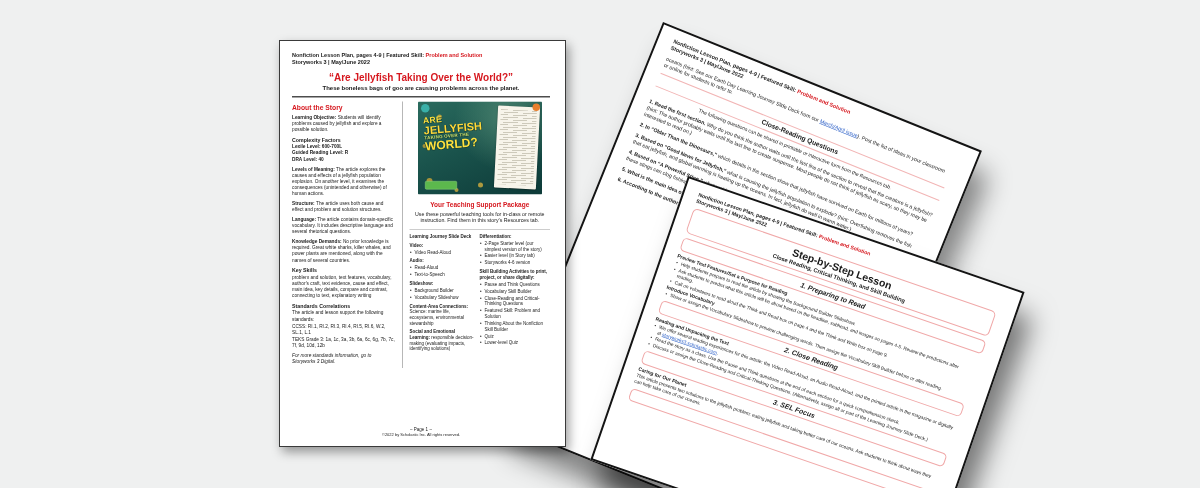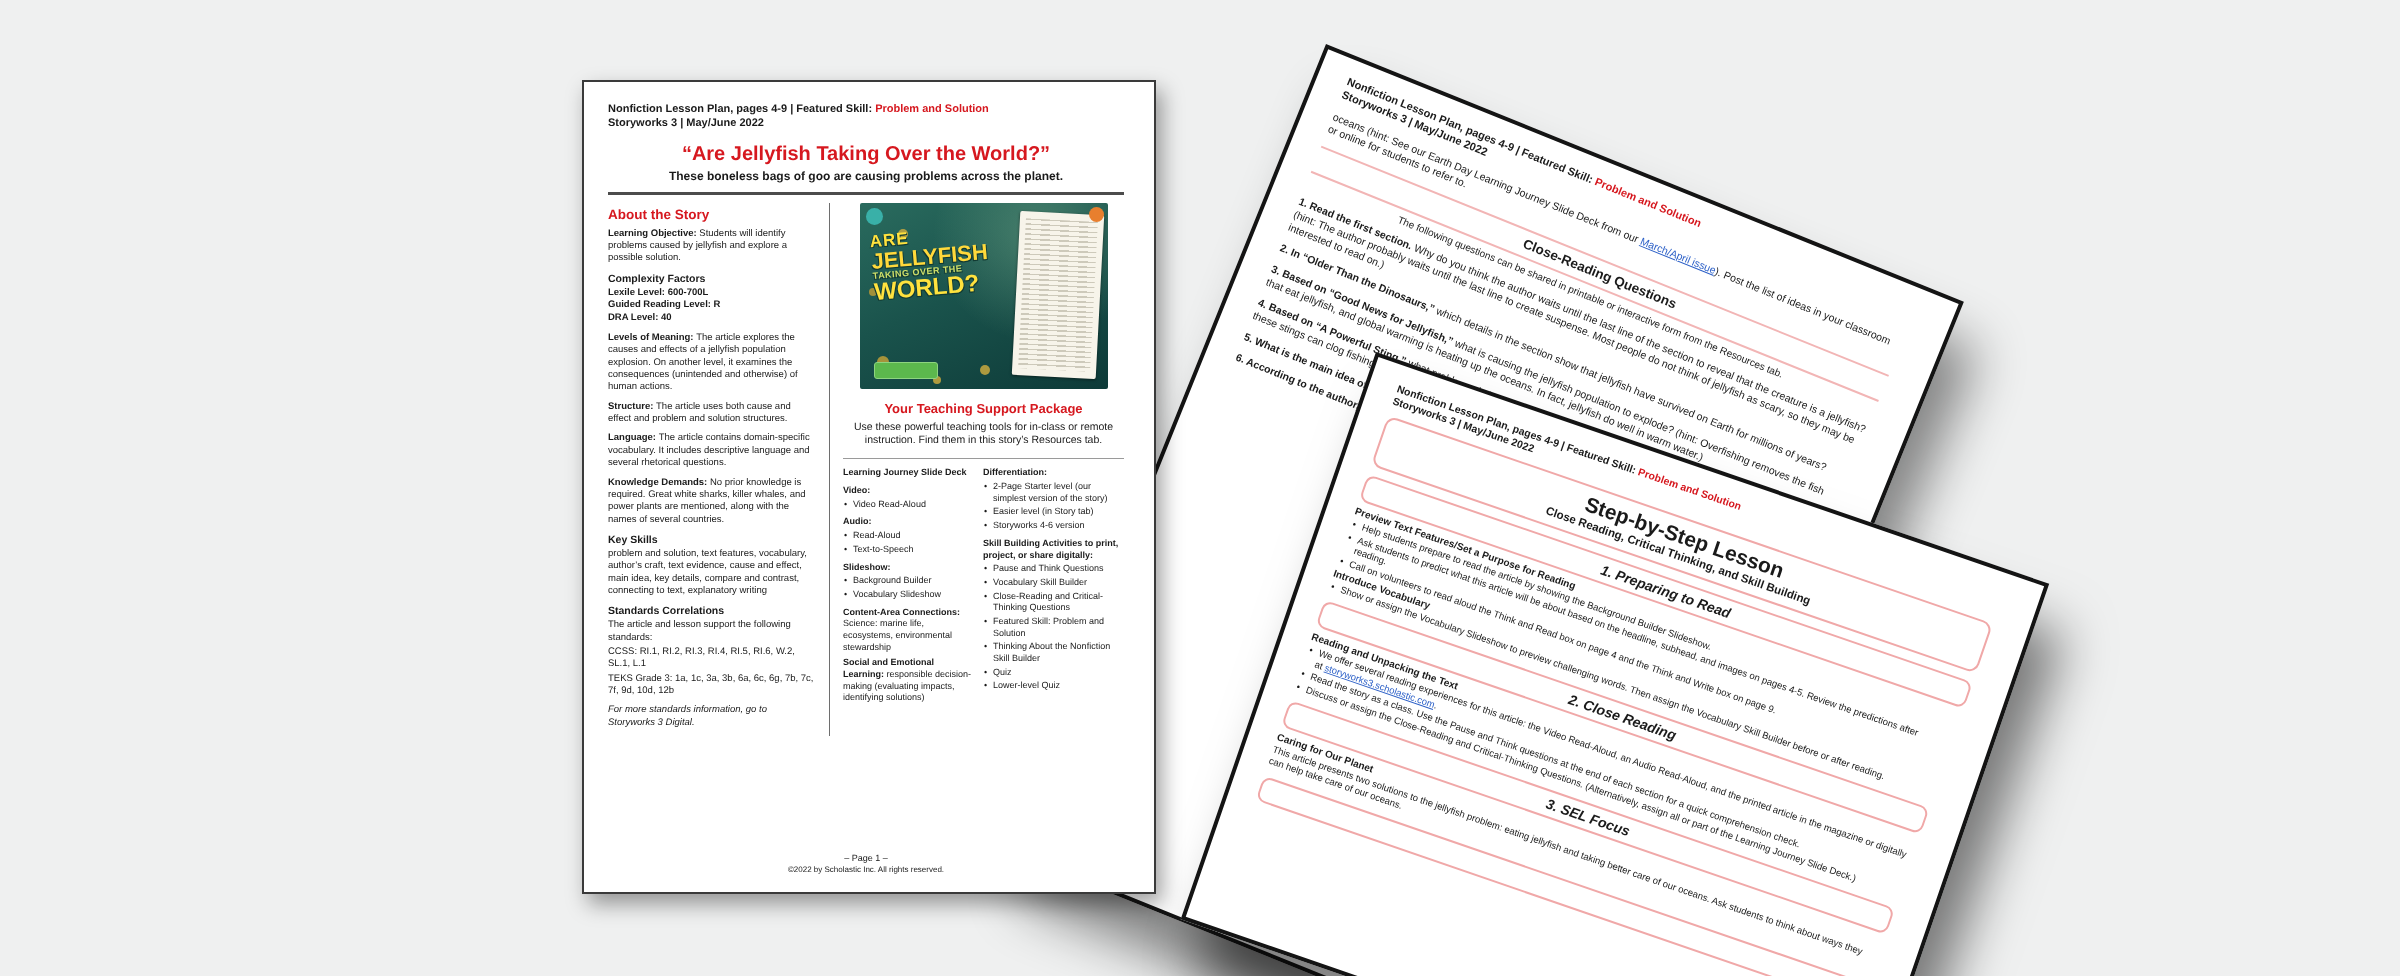--- a/index.html
+++ b/index.html
@@ -2,21 +2,21 @@
 <html><head>
 <meta charset="utf-8">
 <style>
   html,body{margin:0;padding:0;background:#e9ebeb;}
   .canvas{position:relative;width:1200px;height:488px;background:#eff0f0;overflow:hidden;
           font-family:"Liberation Sans", sans-serif;color:#1a1a1a;}
   .page{position:absolute;background:#fff;overflow:hidden;}
   .inner{position:absolute;top:0;left:0;transform:scale(0.5);transform-origin:0 0;}
 
   
-  #page1{left:291px;top:40px;width:285px;height:405px;border:1.5px solid #3a3a3a;
+  #page1{left:279px;top:40px;width:285px;height:405px;border:1.5px solid #3a3a3a;
          box-shadow:3px 5px 10px rgba(0,0,0,.38);z-index:2;}
   #page1 .inner{width:564px;height:804px;padding:20px 24px;box-sizing:border-box;}
   .hdr{font-size:11px;font-weight:bold;line-height:1.3;}
   .red{color:#d6181f;}
   .p1-title{text-align:center;color:#d6181f;font-weight:bold;font-size:20px;margin-top:12px;}
   .p1-sub{text-align:center;font-weight:bold;font-size:12px;margin-top:3px;}
   .rule{height:3px;background:#4c4c4c;margin:9px 0 0;}
   .cols{display:flex;margin-top:8px;}
   .colL{width:208px;border-right:1.5px solid #6e6e6e;padding-right:13px;}
   .colR{flex:1;padding-left:13px;}

